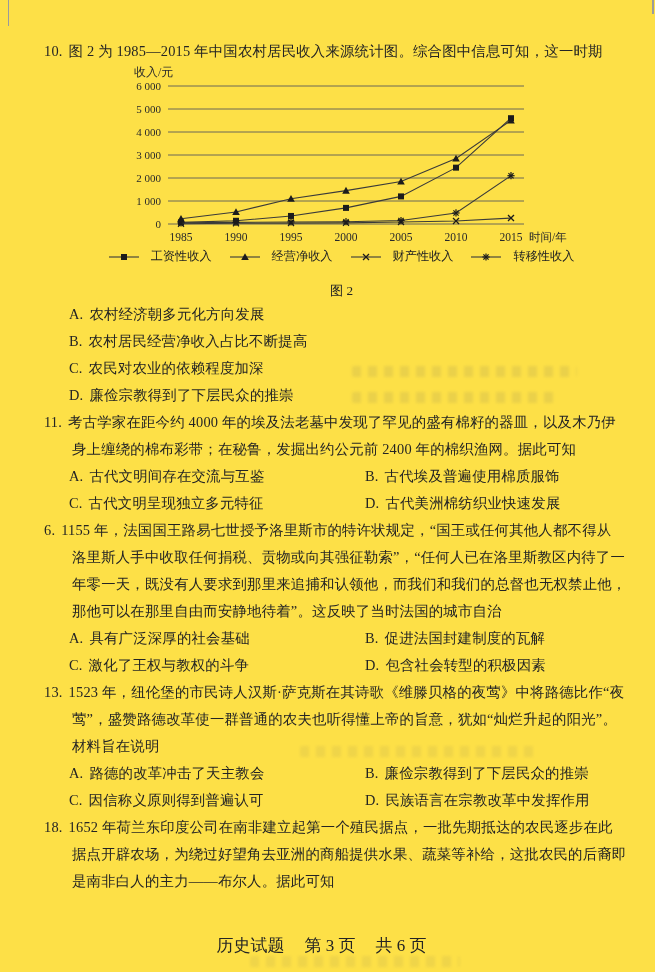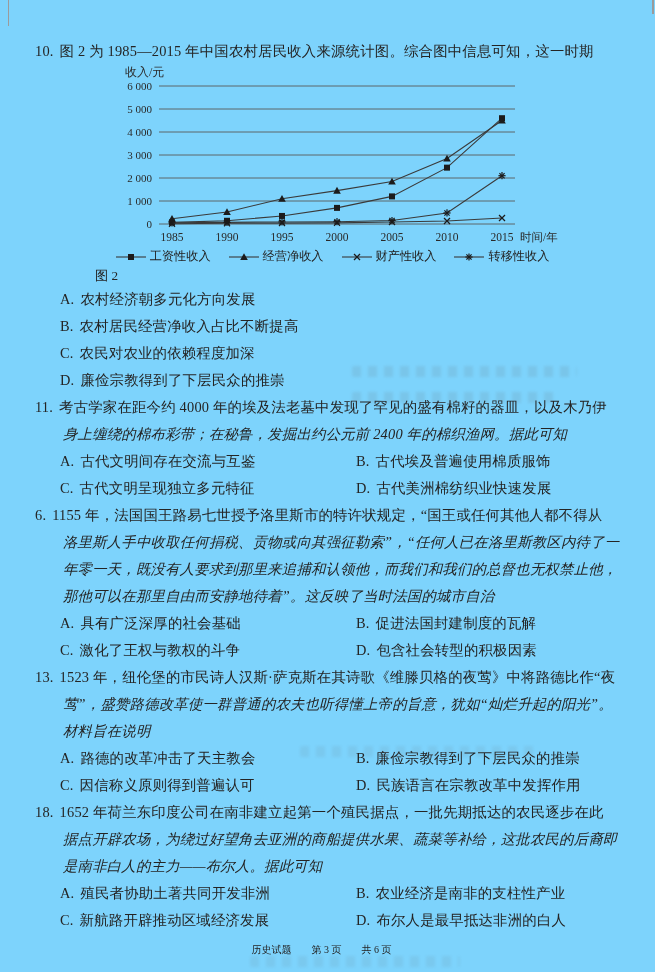--- a/index.html
+++ b/index.html
@@ -1,46 +1,46 @@
 <!DOCTYPE html>
 <html><head>
 <meta charset="utf-8">
 <style>
   * { margin:0; padding:0; box-sizing:border-box; }
   html,body { background:#9a9a9a; }
   .page {
     width:655px; height:972px;
-    background:#7dd3fc;
+    background:#fde047;
     font-family:"Liberation Serif", serif;
     color:#242424;
     position:relative;
     overflow:hidden;
-    padding:38px 34px 0 35px;
+    padding:38px 34px 0 44px;
     margin:0 auto;
   }
   .stem-line { font-size:14.4px; line-height:27px; white-space:nowrap; letter-spacing:0.2px; }
-  .stem-line.cont { padding-left:28px;font-style:italic; }
+  .stem-line.cont { padding-left:28px; }
   .qnum { margin-right:6px; }
   .options { margin-left:25px;font-family:Liberation Serif, serif; }
   .options.one-col .option { display:block; }
   .options.two-col { display:grid; grid-template-columns:296px auto; }
   .option { font-size:14.4px; line-height:27px; white-space:nowrap; letter-spacing:0.2px; }
   .opt-label { margin-right:6px; }
 
   .chart { margin-left:60px; }
   .chart-ylabel { font-size:12px; line-height:15px; margin-left:30px; color:#2a2a2a; }
   .chart svg { display:block; }
   .legend { display:flex; justify-content:center; align-items:center; gap:18px;
             width:475px; font-size:12.2px; line-height:17px; color:#222; }
-  .legend-item { display:inline-flex; align-items:center; gap:4px; }
-  .chart-caption { width:475px; text-align:left; font-size:13.2px; line-height:20px; margin-top:1px; }
+  .legend-item { display:inline-flex; align-items:center; gap:12px; }
+  .chart-caption { width:475px; text-align:center; font-size:13.2px; line-height:20px; margin-top:16px; }
 
   .footer { position:absolute; left:0; right:12px; bottom:15px;
             display:flex; justify-content:center; gap:20px;
-            font-size:10px; color:#242424; }
+            font-size:17px; color:#242424; }
 
   
   .smudge { position:absolute; height:11px; border-radius:2px;
             background:repeating-linear-gradient(90deg, rgba(95,95,95,.22) 0 9px, rgba(0,0,0,0) 9px 16px);
             filter:blur(1.7px); opacity:.55; }
   .edge-mark { position:absolute; background:#9b9b9b; }
 </style>
 </head>
 <body>
 
@@ -225,26 +225,20 @@
           <div class="option"><span class="opt-label">C.</span><span class="opt-text">因信称义原则得到普遍认可</span></div>
           <div class="option"><span class="opt-label">D.</span><span class="opt-text">民族语言在宗教改革中发挥作用</span></div>
         </div>
       </div>
       <div class="question">
         <div class="stem">
           <div class="stem-line"><span class="qnum">18.</span><span class="stem-text">1652 年荷兰东印度公司在南非建立起第一个殖民据点，一批先期抵达的农民逐步在此</span></div>
           <div class="stem-line cont"><span class="stem-text">据点开辟农场，为绕过好望角去亚洲的商船提供水果、蔬菜等补给，这批农民的后裔即</span></div>
           <div class="stem-line cont"><span class="stem-text">是南非白人的主力——布尔人。据此可知</span></div>
         </div>
-        <div class="options two-col">
-          <div class="option"><span class="opt-label">A.</span><span class="opt-text">殖民者协助土著共同开发非洲</span></div>
-          <div class="option"><span class="opt-label">B.</span><span class="opt-text">农业经济是南非的支柱性产业</span></div>
-          <div class="option"><span class="opt-label">C.</span><span class="opt-text">新航路开辟推动区域经济发展</span></div>
-          <div class="option"><span class="opt-label">D.</span><span class="opt-text">布尔人是最早抵达非洲的白人</span></div>
-        </div>
       </div>
     </div>
 
   <div class="footer">
     <span>历史试题</span>
     <span>第 3 页</span>
     <span>共 6 页</span>
   </div>
 </div>
 

